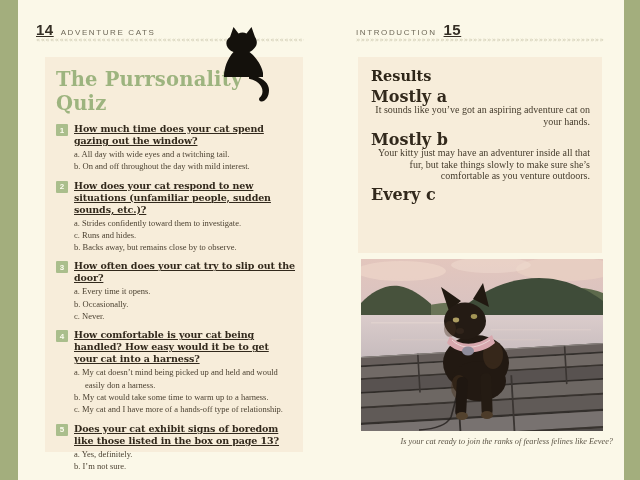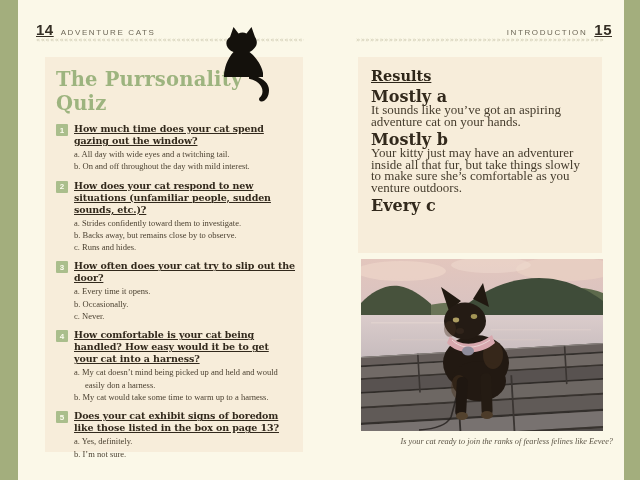--- a/index.html
+++ b/index.html
@@ -16,21 +16,21 @@
   .running-head{
     position:absolute;top:21px;height:12px;
     font-family:"Liberation Sans", sans-serif;
     font-size:8px;letter-spacing:1.6px;color:#6e6858;
     white-space:nowrap;
   }
   .running-head .pagenum{
     font-weight:bold;color:#352f25;font-size:15px;letter-spacing:.5px;text-decoration:underline;
   }
   .head-left{left:36px;}
-  .head-right{left:364px;width:248px;text-align:right;}
+  .head-right{left:356px;width:248px;text-align:left;}
   .gap{display:inline-block;width:7px;}
 
   .ornament{
     position:absolute;top:36px;height:8px;overflow:hidden;
     font-size:7px;line-height:8px;color:#ccc8af;letter-spacing:.4px;
     font-family:"DejaVu Sans", sans-serif;white-space:nowrap;
   }
   .orn-left{left:36px;width:268px;}
   .orn-right{left:356px;width:248px;}
 
@@ -66,28 +66,28 @@
   
   .cat-silhouette{position:absolute;left:214px;top:26px;width:57px;height:76px;z-index:5;}
 
   
   .results-panel{
     position:absolute;left:358px;top:57px;width:244px;min-height:196px;
     background:#f7edda;box-sizing:border-box;padding:10px 12px 8px 13px;
   }
   .results-title{
     font-family:"DejaVu Serif", serif;font-weight:bold;
-    font-size:14.5px;line-height:18px;color:#2e2619;margin-bottom:5px;text-decoration:underline;
+    font-size:14.5px;line-height:18px;color:#2e2619;margin-bottom:5px;
   }
   .result-section{margin-bottom:6px;}
   .result-heading{
     font-family:"DejaVu Serif", serif;font-weight:bold;
     font-size:16px;line-height:13px;color:#32291c;margin-bottom:1px;
   }
-  .result-body{font-size:13px;line-height:11.5px;color:#453c2d;}
+  .result-body{font-size:10px;line-height:11.5px;color:#453c2d;text-align:right;}
 
   .photo{
     position:absolute;left:361px;top:259px;width:242px;height:172px;
     overflow:hidden;background:#cfc2c2;
   }
   .photo svg{display:block;}
   .photo-caption{
     position:absolute;left:351px;top:436px;width:262px;
     text-align:right;font-style:italic;font-size:8.3px;line-height:11px;
     color:#5c5546;
@@ -126,22 +126,22 @@
       </div>
     </div>
   </div>
 
   <div class="question">
     <div class="q-badge">2</div>
     <div class="q-body">
       <div class="q-text">How does your cat respond to new situations (unfamiliar people, sudden sounds, etc.)?</div>
       <div class="answers">
         <div class="answer">a. Strides confidently toward them to investigate.</div>
+        <div class="answer">c. Runs and hides.</div>
         <div class="answer">b. Backs away, but remains close by to observe.</div>
-        <div class="answer">c. Runs and hides.</div>
       </div>
     </div>
   </div>
 
   <div class="question">
     <div class="q-badge">3</div>
     <div class="q-body">
       <div class="q-text">How often does your cat try to slip out the door?</div>
       <div class="answers">
         <div class="answer">a. Every time it opens.</div>
@@ -151,20 +151,21 @@
     </div>
   </div>
 
   <div class="question">
     <div class="q-badge">4</div>
     <div class="q-body">
       <div class="q-text">How comfortable is your cat being handled? How easy would it be to get your cat into a harness?</div>
       <div class="answers">
         <div class="answer">a. My cat doesn’t mind being picked up and held and would easily don a harness.</div>
         <div class="answer">b. My cat would take some time to warm up to a harness.</div>
+        <div class="answer">c. My cat and I have more of a hands-off type of relationship.</div>
       </div>
     </div>
   </div>
 
   <div class="question">
     <div class="q-badge">5</div>
     <div class="q-body">
       <div class="q-text">Does your cat exhibit signs of boredom like those listed in the box on page 13?</div>
       <div class="answers">
         <div class="answer">a. Yes, definitely.</div>

